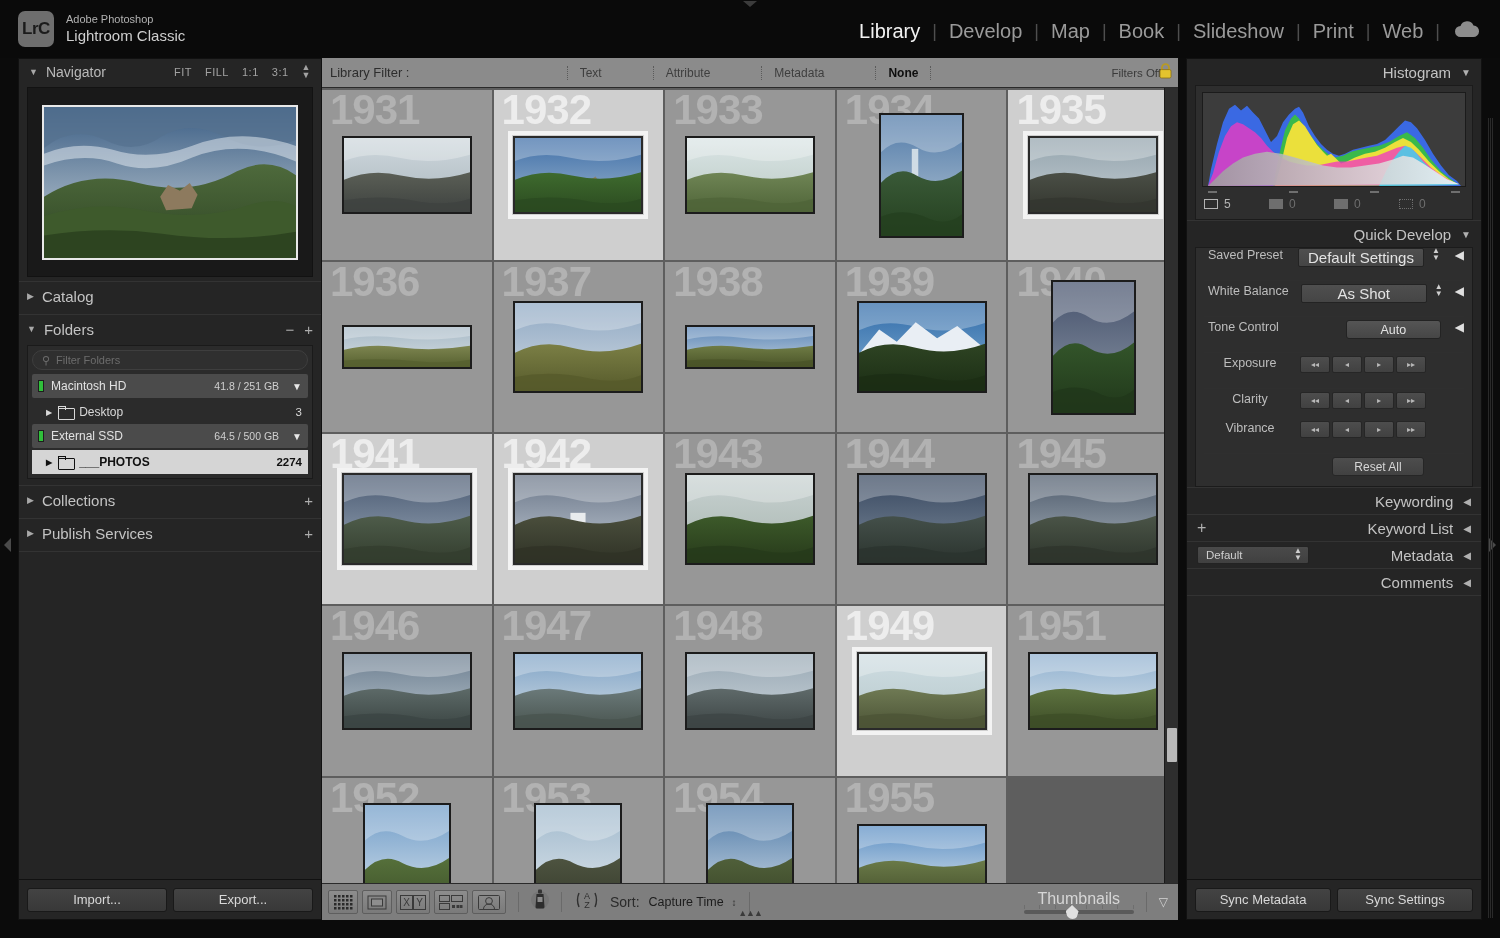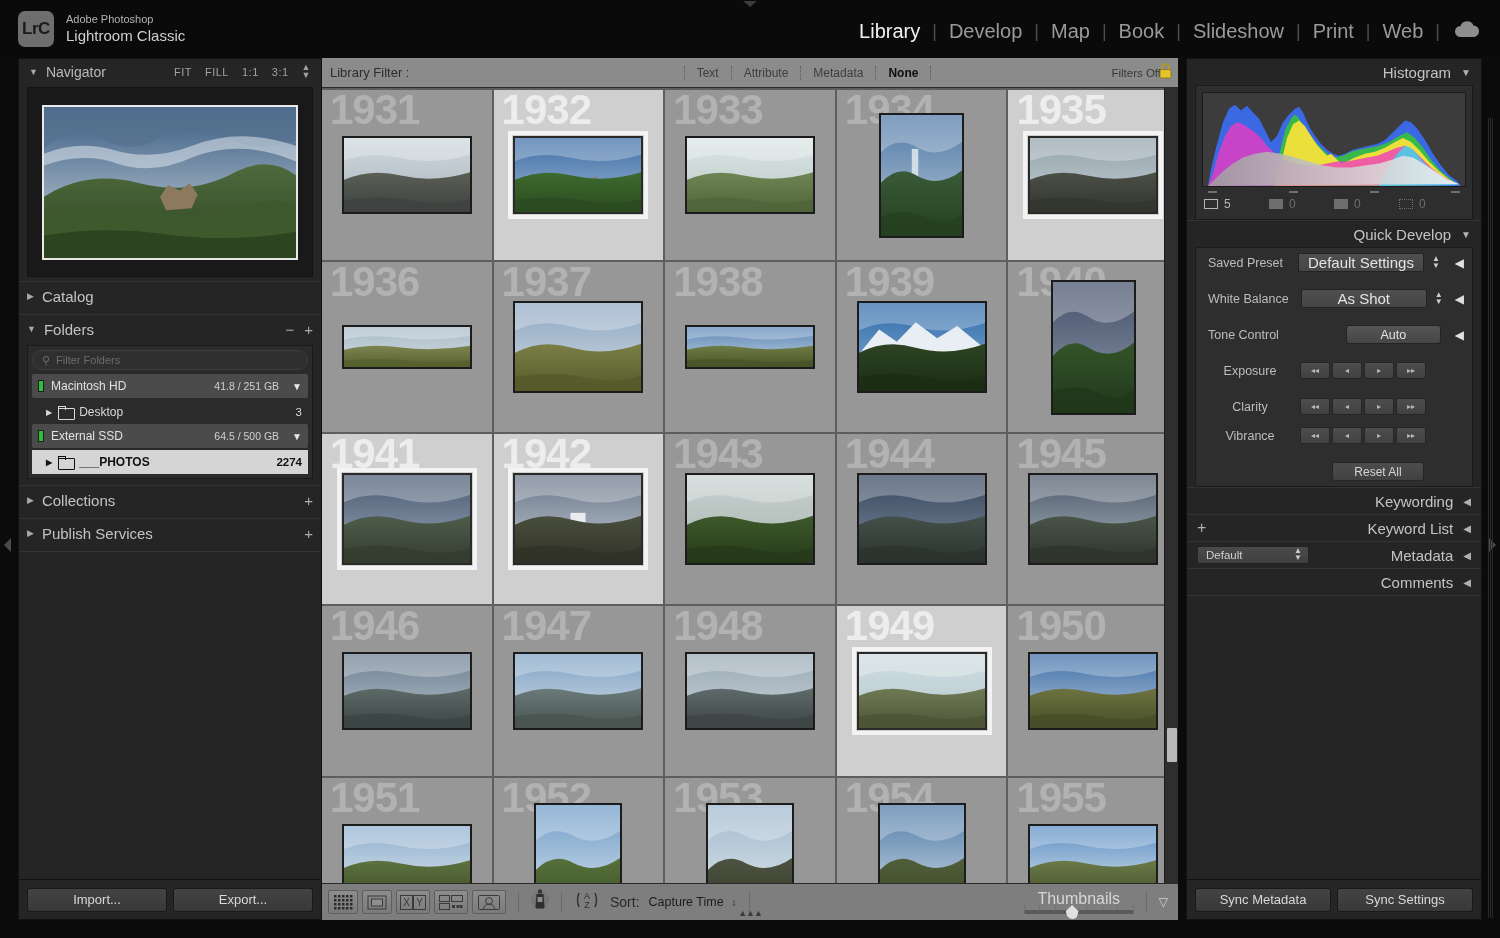--- a/index.html
+++ b/index.html
@@ -113,21 +113,21 @@
   
   .center {
     position: absolute; left: 322px; top: 0; width: 856px; height: 862px;
     background: #f9a8d4;
   }
   .filter-bar {
     height: 30px; background: #8b8b8b; display: flex; align-items: center;
     padding: 0 8px; border-bottom: 1px solid #2a2a2a; position: relative;
   }
   .filter-label { color: #2d2d2d; font-size: 13px; }
-  .fgroup { margin-left: auto; display: flex; align-items: center; }
+  .fgroup { margin-left: auto; display: flex; align-items: center; gap: 39px; }
   .fitem { color: #3e3e3e; font-size: 12px; padding: 0 12px; border-left: 1px dotted #5b5b5b; }
   .fitem.on { color: #0e0e0e; font-weight: bold; }
   .fitem.last { border-right: 1px dotted #5b5b5b; }
   .filters-off { color: #3a3a3a; font-size: 11.5px; margin-left: 180px; }
   .lock {
     position: absolute; right: 6px; top: 5px; width: 13px; height: 16px;
   }
 
   .grid-wrap {
     position: absolute; left: 0; top: 30px; width: 856px; height: 795px;
@@ -199,21 +199,21 @@
   .histo-ticks { display: flex; justify-content: space-between; padding: 4px 6px 0; }
   .histo-ticks i { width: 9px; height: 2px; background: #6f6f6f; display: block; }
   .histo-counts { display: flex; padding: 4px 2px 2px; }
   .hc { flex: 1; display: flex; align-items: center; gap: 6px; color: #b4b4b4; font-size: 12px; }
   .hc.dim { color: #6e6e6e; }
   .hc-box { width: 14px; height: 10px; border: 1px solid currentColor; }
   .hc-box.fill { background: currentColor; }
   .hc-box.dash { border-style: dotted; }
 
   .qd-row {
-    display: flex; align-items: center; height: 29px; padding: 0 8px 0 12px; gap: 8px;
+    display: flex; align-items: flex-start; height: 29px; padding: 0 8px 0 12px; gap: 8px;
   }
   .qd-lab { color: #bdbdbd; font-size: 12.5px; }
   .qd-sel {
     width: 126px; height: 19px; background: linear-gradient(#4f4f4f,#454545);
     border: 1px solid #232323; border-radius: 2px; color: #e3e3e3; font-size: 15px;
     display: flex; align-items: center; justify-content: center;
   }
   .qd-stepper { color: #cfcfcf; font-size: 8px; line-height: .85; display:flex; flex-direction:column; }
   .qd-arrow { margin-left: auto; color: #e0e0e0; font-size: 12px; }
   .qd-auto {
@@ -800,39 +800,20 @@
                     </linearGradient>
                     <linearGradient id="gphoto1949l" x1="0" y1="0" x2="0" y2="1">
                       <stop offset="0" stop-color="#6f7a54"></stop>
                       <stop offset="1" stop-color="#4c5436"></stop>
                     </linearGradient>
                   </defs>
                   <rect width="130" height="78" fill="url(#gphoto1949s)"></rect>
                   <path d="M0 24.200000000000003 Q26 13.2 58.5 21.119999999999997 Q91 29.040000000000003 130 17.6 L130 0 L0 0 Z" fill="#ffffff" opacity="0.28"></path>
                   <path d="M0 44 Q28.6 31.68 58.5 39.6 Q93.6 47.52 130 36.08 L130 78 L0 78 Z" fill="url(#gphoto1949l)"></path>
                   <path d="M0 65.52 Q39 59.28 78 67.08 Q106.6 71.76 130 63.959999999999994 L130 78 L0 78 Z" fill="#4c5436" opacity="0.8"></path>
-                </svg></div>
-            </div>
-            <div class="cell">
-              <div class="cell-num">1950</div>
-              <div class="thumb" style="width: 130px; height: 78px;"><svg width="100%" height="100%" viewBox="0 0 130 78" preserveAspectRatio="none">
-                  <defs>
-                    <linearGradient id="gphoto1950s" x1="0" y1="0" x2="0" y2="1">
-                      <stop offset="0" stop-color="#3d6ea8"></stop>
-                      <stop offset="1" stop-color="#b9cbdb"></stop>
-                    </linearGradient>
-                    <linearGradient id="gphoto1950l" x1="0" y1="0" x2="0" y2="1">
-                      <stop offset="0" stop-color="#6d7440"></stop>
-                      <stop offset="1" stop-color="#474d28"></stop>
-                    </linearGradient>
-                  </defs>
-                  <rect width="130" height="78" fill="url(#gphoto1950s)"></rect>
-                  <path d="M0 24.200000000000003 Q26 13.2 58.5 21.119999999999997 Q91 29.040000000000003 130 17.6 L130 0 L0 0 Z" fill="#ffffff" opacity="0.28"></path>
-                  <path d="M0 44 Q28.6 31.68 58.5 39.6 Q93.6 47.52 130 36.08 L130 78 L0 78 Z" fill="url(#gphoto1950l)"></path>
-                  <path d="M0 65.52 Q39 59.28 78 67.08 Q106.6 71.76 130 63.959999999999994 L130 78 L0 78 Z" fill="#474d28" opacity="0.8"></path>
                 </svg></div>
             </div>
             <div class="cell">
               <div class="cell-num">1951</div>
               <div class="thumb" style="width: 130px; height: 78px;"><svg width="100%" height="100%" viewBox="0 0 130 78" preserveAspectRatio="none">
                   <defs>
                     <linearGradient id="gphoto1951s" x1="0" y1="0" x2="0" y2="1">
                       <stop offset="0" stop-color="#8fb0cf"></stop>
                       <stop offset="1" stop-color="#dde6ec"></stop>
                     </linearGradient>

